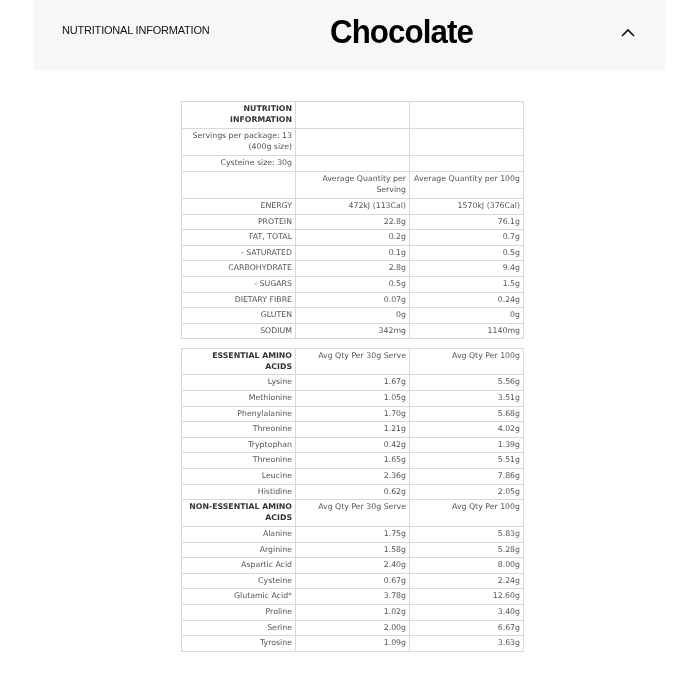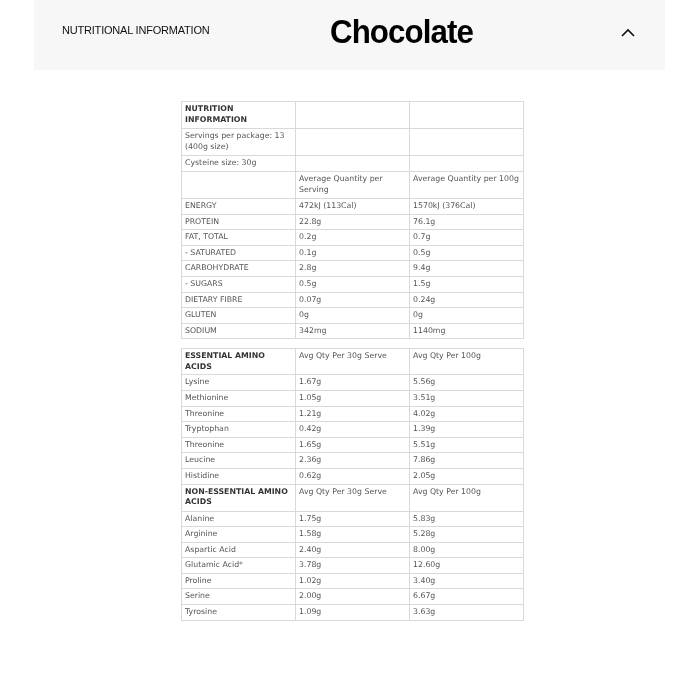--- a/index.html
+++ b/index.html
@@ -47,20 +47,21 @@
       top: 28px;
       width: 14px;
       height: 10px;
       cursor: pointer;
     }
     .table-wrap {
       position: absolute;
       left: 181px;
       top: 101px;
       width: 339px;
+      text-align: right;
     }
     table {
       border-collapse: collapse;
       width: 339px;
       table-layout: fixed;
       font-family: "DejaVu Sans", sans-serif;
       font-size: 7.8px;
       color: #555555;
     }
     td {
@@ -175,20 +176,25 @@
       <td>Lysine</td>
       <td>1.67g</td>
       <td>5.56g</td>
     </tr>
     <tr class="nut-row">
       <td>Methionine</td>
       <td>1.05g</td>
       <td>3.51g</td>
     </tr>
     <tr class="nut-row">
+      <td>Phenylalanine</td>
+      <td>1.70g</td>
+      <td>5.68g</td>
+    </tr>
+    <tr class="nut-row">
       <td>Threonine</td>
       <td>1.21g</td>
       <td>4.02g</td>
     </tr>
     <tr class="nut-row">
       <td>Tryptophan</td>
       <td>0.42g</td>
       <td>1.39g</td>
     </tr>
     <tr class="nut-row">
@@ -220,20 +226,25 @@
       <td>Arginine</td>
       <td>1.58g</td>
       <td>5.28g</td>
     </tr>
     <tr class="nut-row">
       <td>Aspartic Acid</td>
       <td>2.40g</td>
       <td>8.00g</td>
     </tr>
     <tr class="nut-row">
+      <td>Cysteine</td>
+      <td>0.67g</td>
+      <td>2.24g</td>
+    </tr>
+    <tr class="nut-row">
       <td>Glutamic Acid*</td>
       <td>3.78g</td>
       <td>12.60g</td>
     </tr>
     <tr class="nut-row">
       <td>Proline</td>
       <td>1.02g</td>
       <td>3.40g</td>
     </tr>
     <tr class="nut-row">

